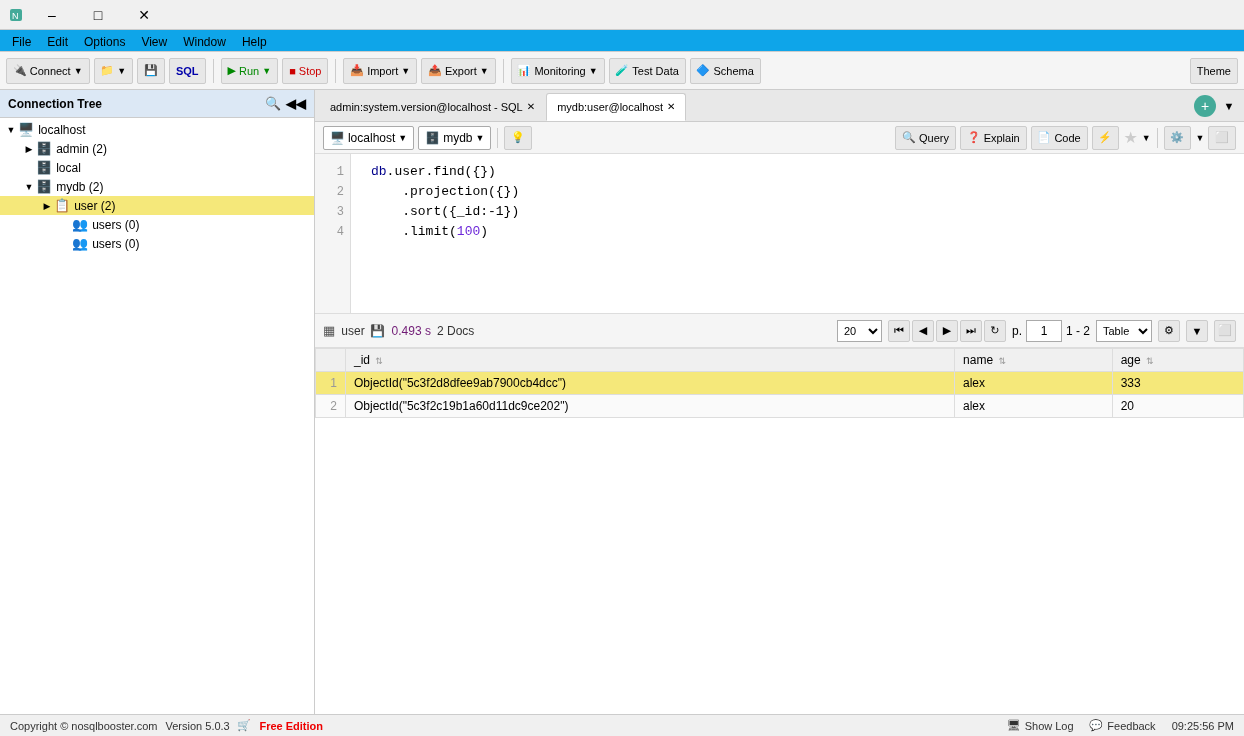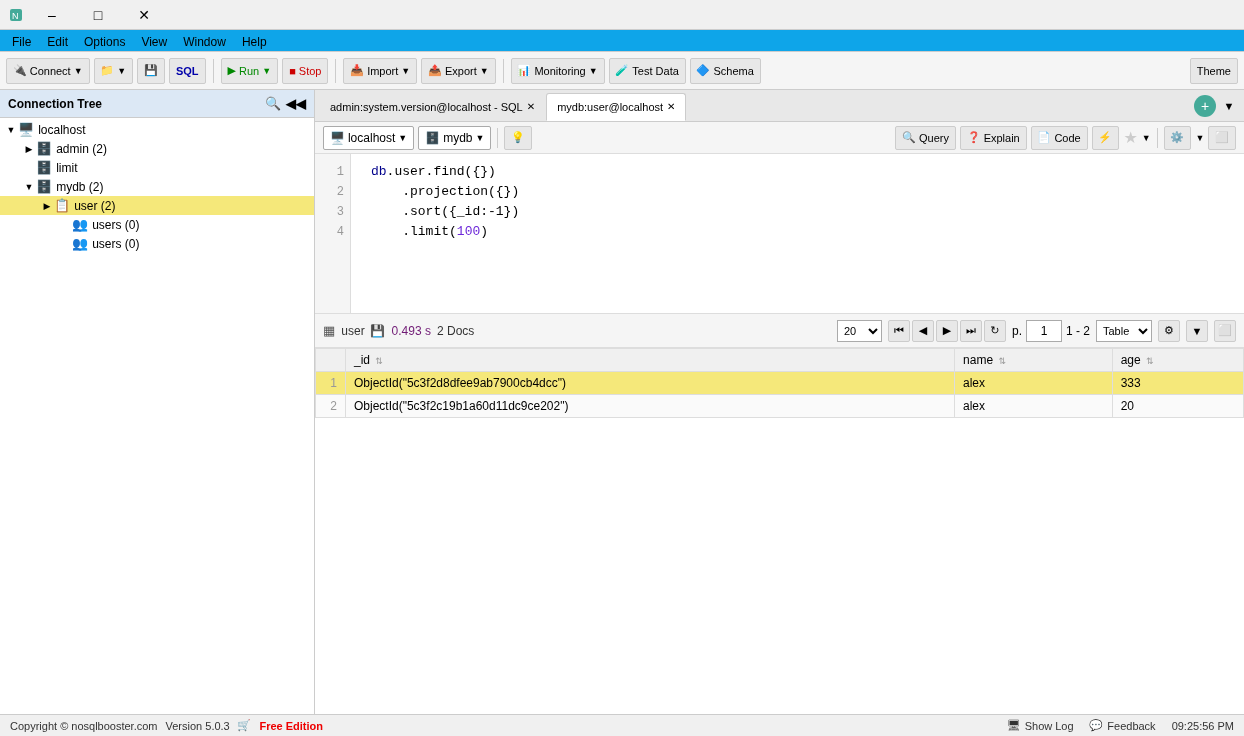--- a/index.html
+++ b/index.html
@@ -211,21 +211,21 @@
 
       <div class="tree-item" style="padding-left:22px;">
         <span class="tree-expand">▶</span>
         <span class="tree-icon">🗄️</span>
         <span class="tree-label">admin (2)</span>
       </div>
 
       <div class="tree-item" style="padding-left:22px;">
         <span class="tree-expand" style="visibility:hidden;">▶</span>
         <span class="tree-icon">🗄️</span>
-        <span class="tree-label">limit</span>
+        <span class="tree-label">local</span>
       </div>
 
       <div class="tree-item" style="padding-left:22px;">
         <span class="tree-expand">▼</span>
         <span class="tree-icon">🗄️</span>
         <span class="tree-label">mydb (2)</span>
       </div>
 
       <div class="tree-item selected" style="padding-left:40px;">
         <span class="tree-expand">▶</span>

